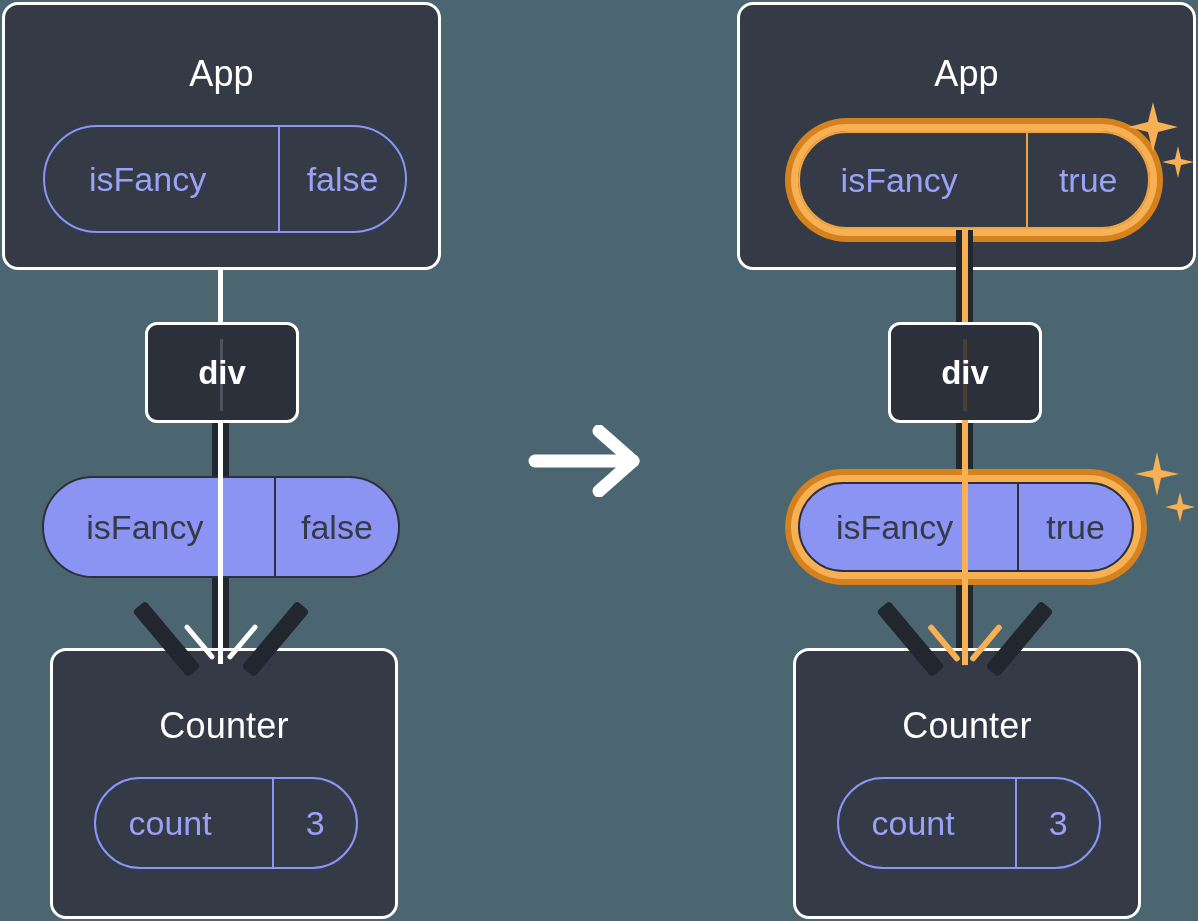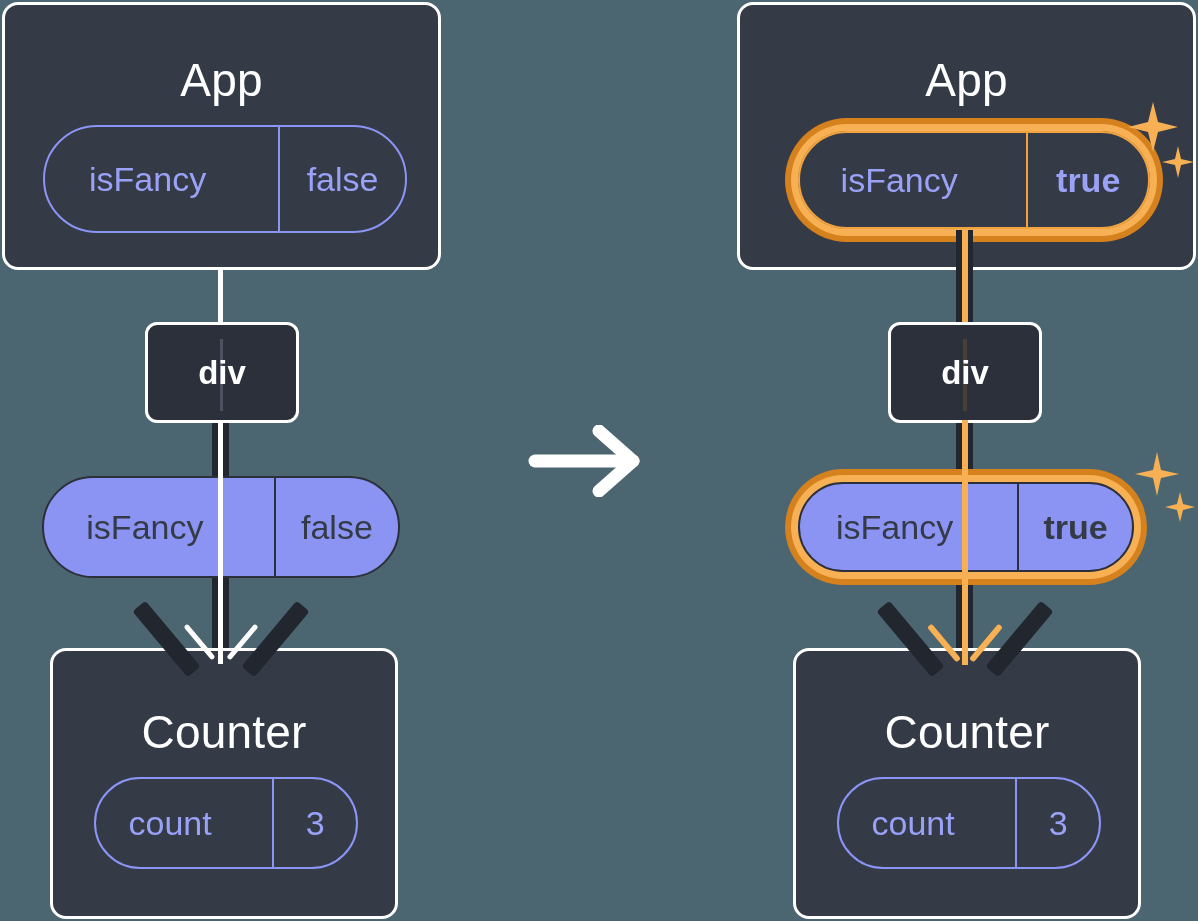--- a/index.html
+++ b/index.html
@@ -18,21 +18,21 @@
     border:3px solid #ffffff;
     border-radius:16px;
     box-sizing:border-box;
     z-index:3;
   }
   .cbox .ctitle{
     position:absolute;
     left:0;right:0;
     text-align:center;
     color:#ffffff;
-    font-size:46px;
+    font-size:36px;
     font-weight:400;
     letter-spacing:.2px;
   }
 
   
   .dombox{
     position:absolute;
     background:#2b303b;
     border:3px solid #ffffff;
     border-radius:12px;
@@ -80,21 +80,21 @@
 
   
   .pill.hl{
     box-shadow:
       0 0 0 7px #f7b054,
       0 0 0 13px #d4811e;
     z-index:9;
   }
   .pill.hl.outline{border-color:#f0a33f;}
   .pill.hl.outline .seg.val{border-left-color:#f0a33f;}
-  .pill.hl .seg.val{font-weight:700;}
+  .pill.hl .seg.val{font-weight:400;}
 
   
   .line{position:absolute;z-index:1;}
   .line.white{background:#ffffff;}
   .line.dark{background:#22262f;}
   .line.orange{background:#f7b054;}
   .line.faint{background:#4d5261;}
 
   
   .arrowhead{position:absolute;z-index:2;}

